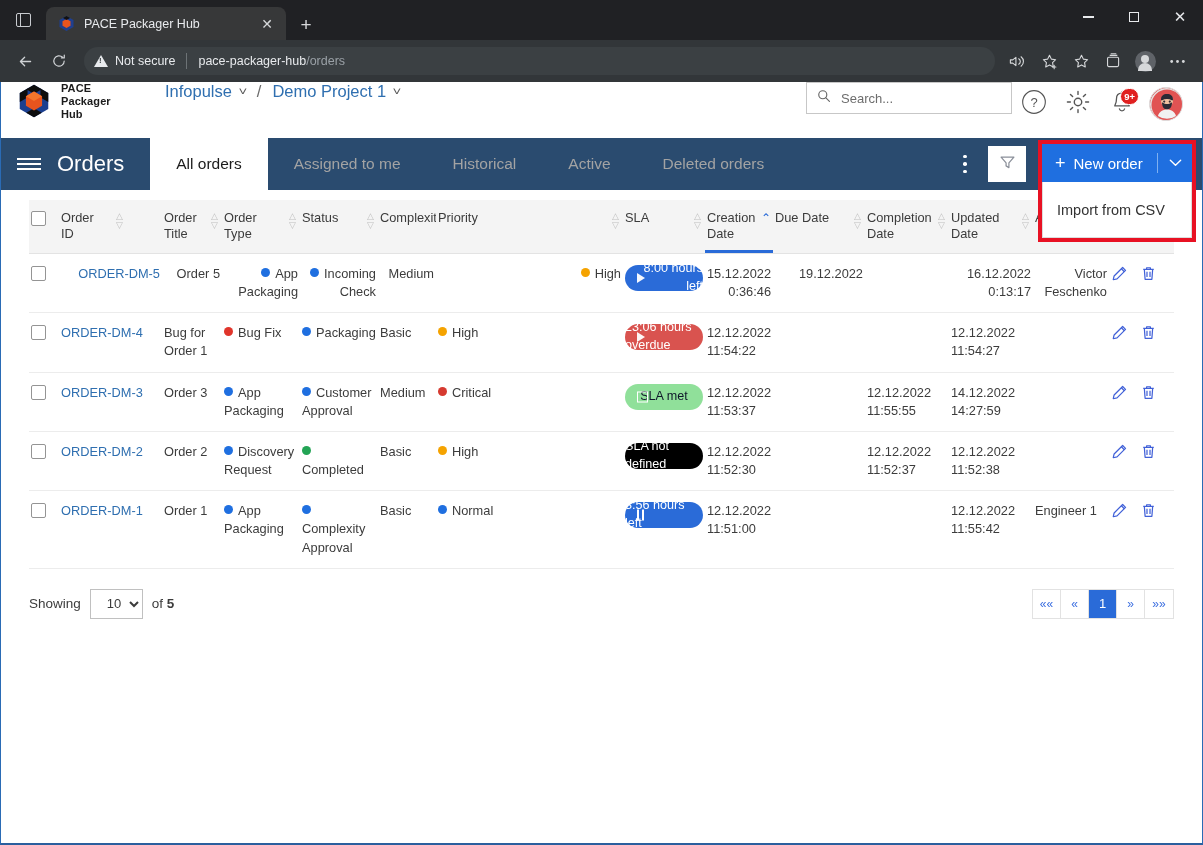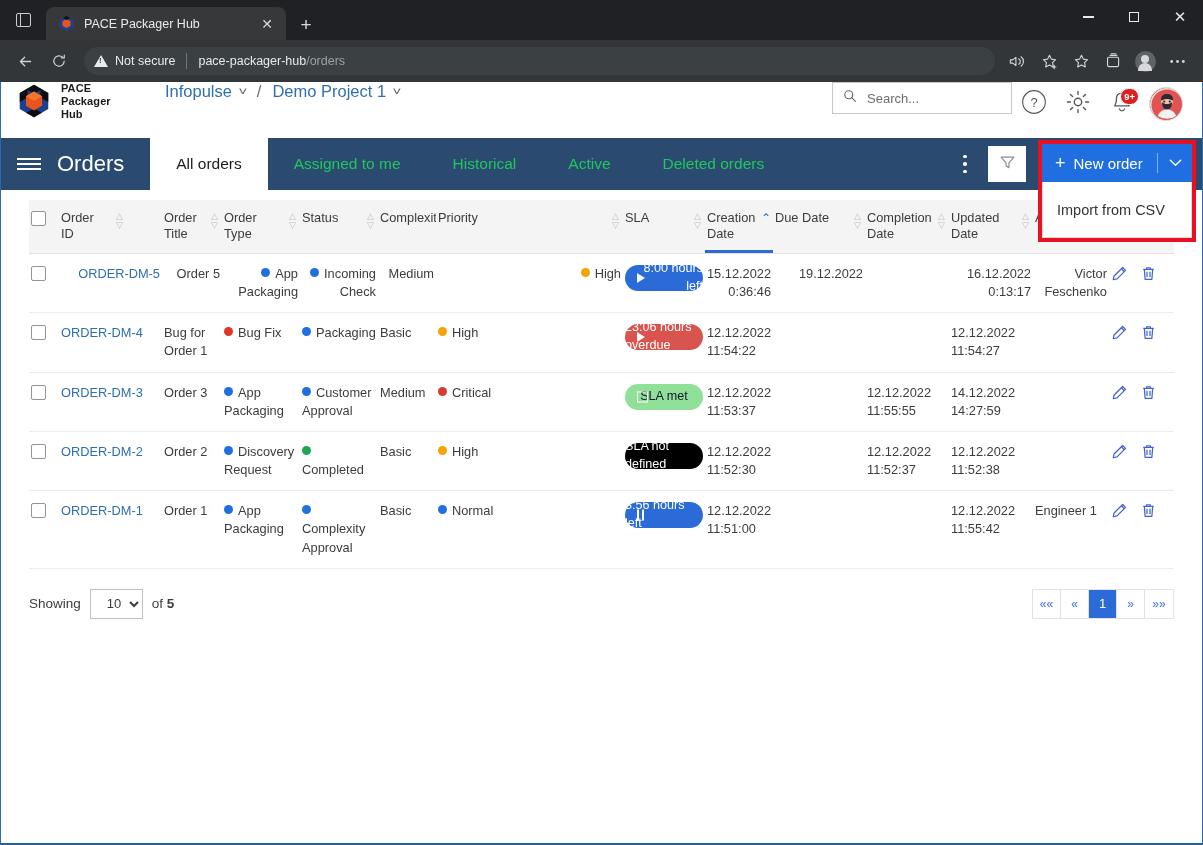--- a/index.html
+++ b/index.html
@@ -158,21 +158,21 @@
     margin-left: 18px; font-size: 16.5px; color: #2f6fb0;
   }
   .bc-item { display: flex; align-items: center; color: #2f6fb0; cursor: pointer; }
   .bc-caret {
     margin-left: 8px; font-size: 10px; color: #5a5a5a;
     transform: scaleX(1.5); display: inline-block;
   }
   .bc-sep { margin: 0 11px; color: #6b6b6b; }
   .hdr-spacer { flex: 1 1 auto; }
   .search-box {
-    width: 180px; height: 32px;
+    width: 206px; height: 32px;
     border: 1px solid #c7c7c7; background: #fff;
     display: flex; align-items: center; padding: 0 10px;
   }
   .search-box .mag { margin-right: 8px; flex: 0 0 14px; }
   .search-box input {
     border: none; outline: none; width: 100%;
     font-size: 13px; color: #444; font-family: "Liberation Sans", sans-serif;
     background: transparent;
   }
   .search-box input::placeholder { color: #6d6d6d; }
@@ -208,21 +208,21 @@
     display: block; width: 24px; height: 2px; background: #fff; margin: 3px 0;
   }
   .nav-title {
     color: #fff; font-size: 22px;
     display: flex; align-items: center;
     padding-right: 26px; white-space: nowrap;
   }
   .nav-tabs { display: flex; align-items: stretch; }
   .nav-tab {
     display: flex; align-items: center; justify-content: center;
-    padding: 0 26px; color: #22c55e; font-size: 15.5px; white-space: nowrap;
+    padding: 0 26px; color: #a3a3a3; font-size: 15.5px; white-space: nowrap;
   }
   .nav-tab.active { background: #ffffff; color: #1b1b1b; }
   .nav-right {
     margin-left: auto; display: flex; align-items: center; padding-right: 6px;
   }
   .kebab {
     width: 42px; height: 52px;
     display: flex; flex-direction: column; align-items: center; justify-content: center;
   }
   .kebab i { width: 3.5px; height: 3.5px; background: #fff; border-radius: 50%; margin: 2px 0; display: block; }

